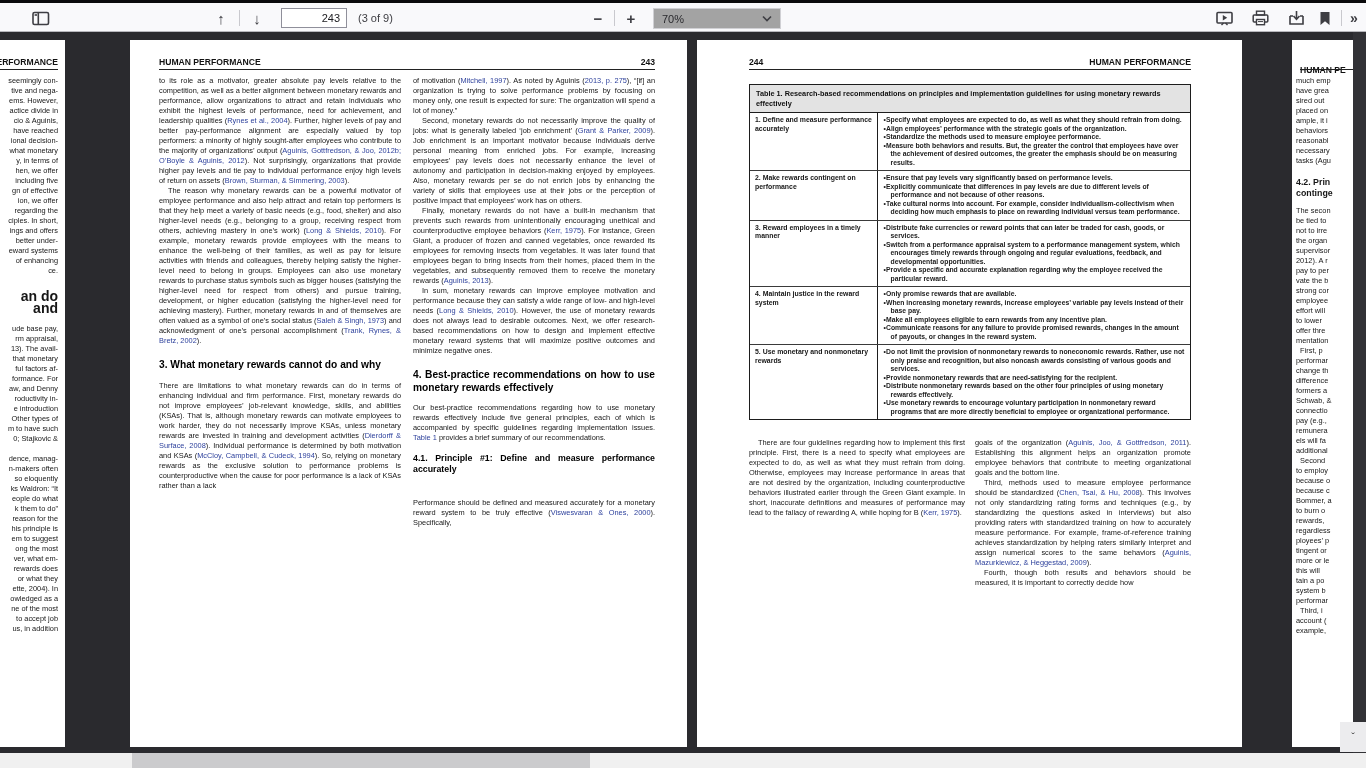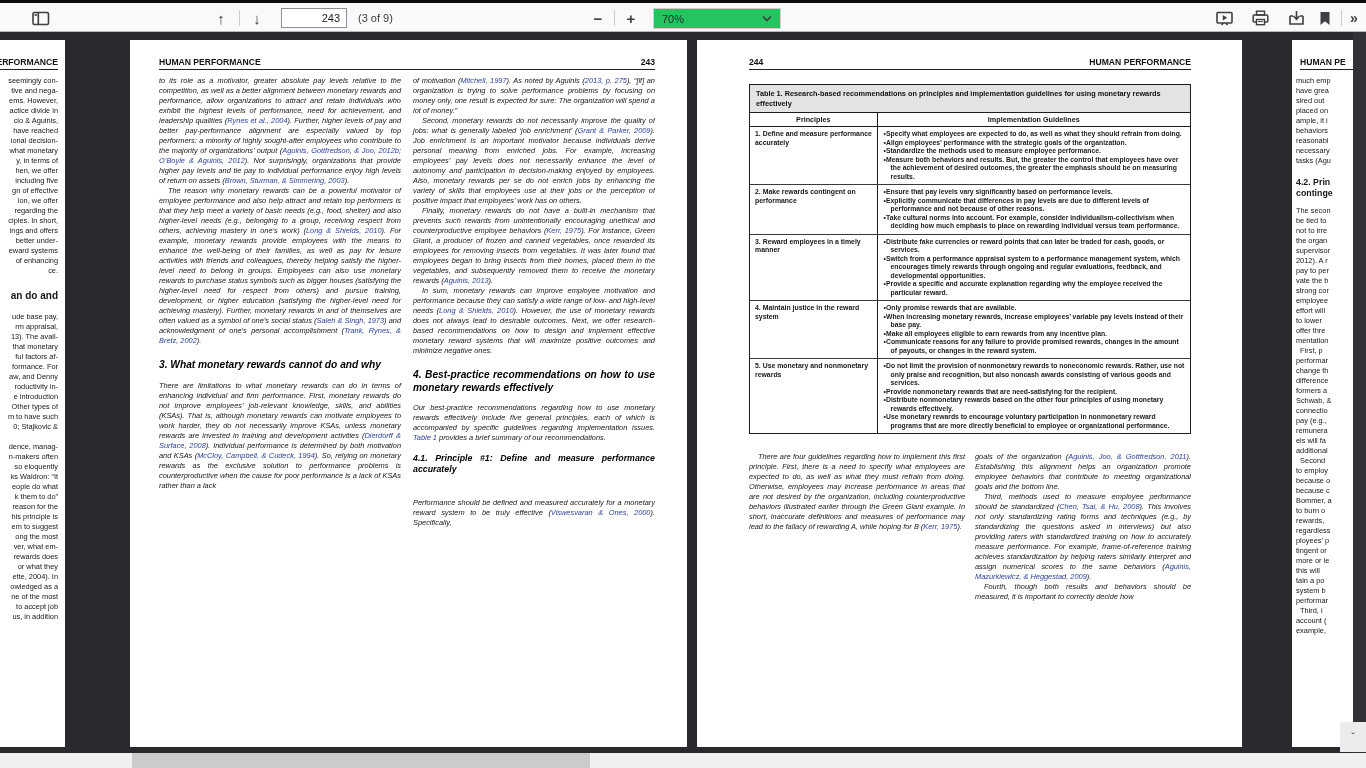--- a/index.html
+++ b/index.html
@@ -12,21 +12,21 @@
   .toolbar { position:absolute; left:0; top:3px; width:1366px; height:29px; background:#f9f9fb;
              border-bottom:1px solid #b7b7bc; }
   .tb-btn { position:absolute; top:3px; height:24px; background:transparent; border:none; cursor:pointer;
             display:flex; align-items:center; justify-content:center; color:#3e3e43; }
   .tb-sep { position:absolute; top:7px; width:1px; height:16px; background:#c9c9ce; }
   .glyph { font-size:15px; font-weight:600; line-height:1; color:#3e3e43; }
   .page-input { position:absolute; left:281px; top:5px; width:66px; height:20px; border:1px solid #8f8f9a;
                 background:#fff; font-size:11px; text-align:right; padding-right:6px; color:#1b1b1f;
                 font-family:"Liberation Sans",sans-serif; }
   .page-count { position:absolute; left:358px; top:9px; font-size:11px; color:#3e3e43; }
-  .zoom-select { position:absolute; left:653px; top:5px; width:128px; height:21px; background:#22c55e;
+  .zoom-select { position:absolute; left:653px; top:5px; width:128px; height:21px; background:#a3a3a3;
                  border:1px solid #d0d0d4; display:flex; align-items:center; padding:0 8px; cursor:pointer; }
   .zoom-select .zv { font-size:11px; color:#2a2a2e; flex:1; }
   .chev { font-size:10px; color:#3e3e43; }
 
   
   .viewer { position:absolute; left:0; top:32px; width:1366px; height:736px; background:#2a2a2e; }
   .page { position:absolute; top:8px; height:707px; background:#ffffff; overflow:hidden; color:#161616; }
   .run-head { font-weight:bold; font-size:8.6px; color:#111; }
   .head-rule { border-top:1px solid #222; }
 
@@ -35,21 +35,21 @@
   .p243 .head { position:absolute; left:29px; right:32px; top:17px; display:flex; justify-content:space-between; }
   .p243 .head-rule { position:absolute; left:29px; right:32px; top:29px; }
   .p243 .cols { position:absolute; left:29px; right:32px; top:36px; bottom:2px; display:flex; gap:12px; overflow:hidden; }
   
   .p244 { left:697px; width:545px; }
   .p244 .head { position:absolute; left:52px; right:51px; top:17px; display:flex; justify-content:space-between; }
   .p244 .head-rule { position:absolute; left:52px; right:51px; top:29px; }
   .p244 .body { position:absolute; left:52px; right:51px; top:33px; bottom:2px; overflow:hidden; }
   .p244 .cols { display:flex; gap:10px; margin-top:18px; overflow:hidden; }
 
-  .col { width:242px; font-size:7.4px; line-height:10px; text-align:justify;font-style:italic; }
+  .col { width:242px; font-size:7.4px; line-height:10px; text-align:justify; }
   .p244 .col { width:216px; }
   .col p { margin:0; text-indent:9px; }
   .col p.ni { text-indent:0; }
   .col h2 { font-size:10.2px; line-height:12.5px; margin:13px 0 9px; color:#000; }
   .col h3 { font-size:8.8px; line-height:10.5px; margin:10px 0 24px; color:#000; }
   .cite { color:#2b3f9b; }
 
   
   .t1 { border:1.5px solid #1d1d1d; background:#fff; }
   .t1-caption { background:#e3e3e3; font-weight:bold; font-size:7.3px; line-height:9.5px;
@@ -66,25 +66,25 @@
   .t1-b { font-size:6.8px; line-height:8.5px; font-weight:bold; color:#1b1b1b;
           padding-left:7px; text-indent:-7px; }
   .t1-b::before { content:"\2022 "; }
 
   
   .pleft { left:0; width:65px; }
   .pleft .head { position:absolute; right:7px; top:17px; }
   .pleft .head-rule { position:absolute; left:0; right:7px; top:29px; }
   .pleft .frag { position:absolute; left:0; right:7px; top:36px; text-align:right; }
   .pright { left:1292px; width:61px; }
-  .pright .head { position:absolute; left:8px; top:17px; white-space:nowrap; }
+  .pright .head { position:absolute; left:8px; top:25px; white-space:nowrap; }
   .pright .head-rule { position:absolute; left:8px; right:0; top:29px; }
   .pright .frag { position:absolute; left:4px; right:0; top:36px; text-align:left; }
   .fline { height:10px; font-size:7.4px; white-space:pre; overflow:hidden; }
-  .h2frag { font-weight:bold; font-size:10px; line-height:12px; margin:14px 0 10px; }
+  .h2frag { font-weight:bold; font-size:14px; line-height:12px; margin:14px 0 10px; }
   .h3frag { font-weight:bold; font-size:8.8px; line-height:10.5px; margin:11px 0 8px; }
 
   
   .vscroll { position:absolute; right:0; top:0; width:13px; height:721px; background:#323236; }
   .vscroll-btn { position:absolute; right:0; bottom:16px; width:26px; height:30px; background:#ececee;
                  border:none; cursor:pointer; font-size:11px; color:#333; }
   .hscroll { position:absolute; left:0; bottom:0; width:1366px; height:15px; background:#f0f0f0; }
   .hthumb { position:absolute; left:132px; top:0; width:458px; height:15px; background:#cbcbcd; cursor:pointer; }
 
   svg.ic { display:block; }
@@ -253,24 +253,20 @@
 
     <div class="page p244">
       <div class="head">
         <span class="run-head">244</span>
         <span class="run-head">HUMAN PERFORMANCE</span>
       </div>
       <div class="head-rule"></div>
       <div class="body">
         <div class="t1" style="margin-top:11px;">
           <div class="t1-caption">Table 1.  Research-based recommendations on principles and implementation guidelines for using monetary rewards effectively</div>
-          <div class="t1-headrow">
-            <div class="t1-h t1-h1">Principles</div>
-            <div class="t1-h t1-h2">Implementation Guidelines</div>
-          </div>
           <div id="tableRows">
               <div class="t1-row">
                 <div class="t1-p">1. Define and measure performance accurately</div>
                 <div class="t1-g">
                   <div class="t1-b">Specify what employees are expected to do, as well as what they should refrain from doing.</div>
                   <div class="t1-b">Align employees’ performance with the strategic goals of the organization.</div>
                   <div class="t1-b">Standardize the methods used to measure employee performance.</div>
                   <div class="t1-b">Measure both behaviors and results. But, the greater the control that employees have over the achievement of desired outcomes, the greater the emphasis should be on measuring results.</div>
                 </div>
               </div>

